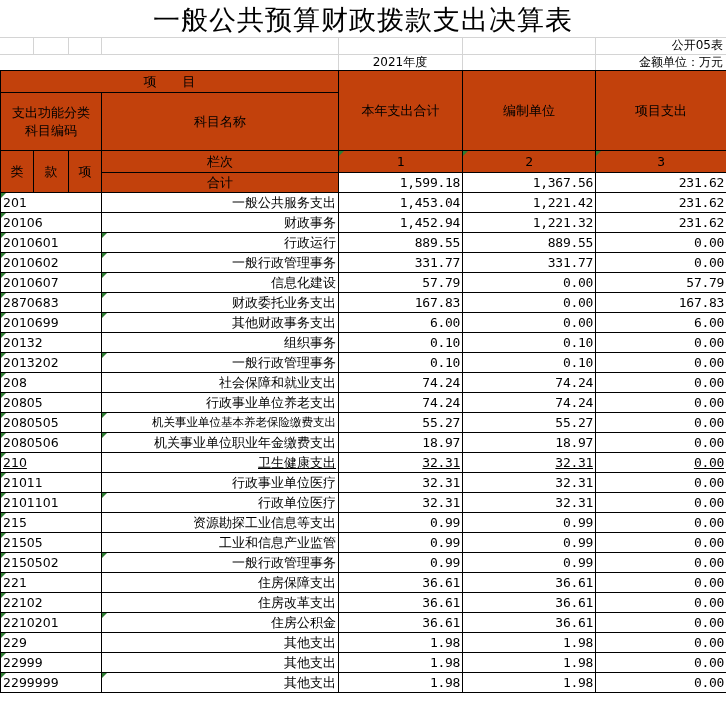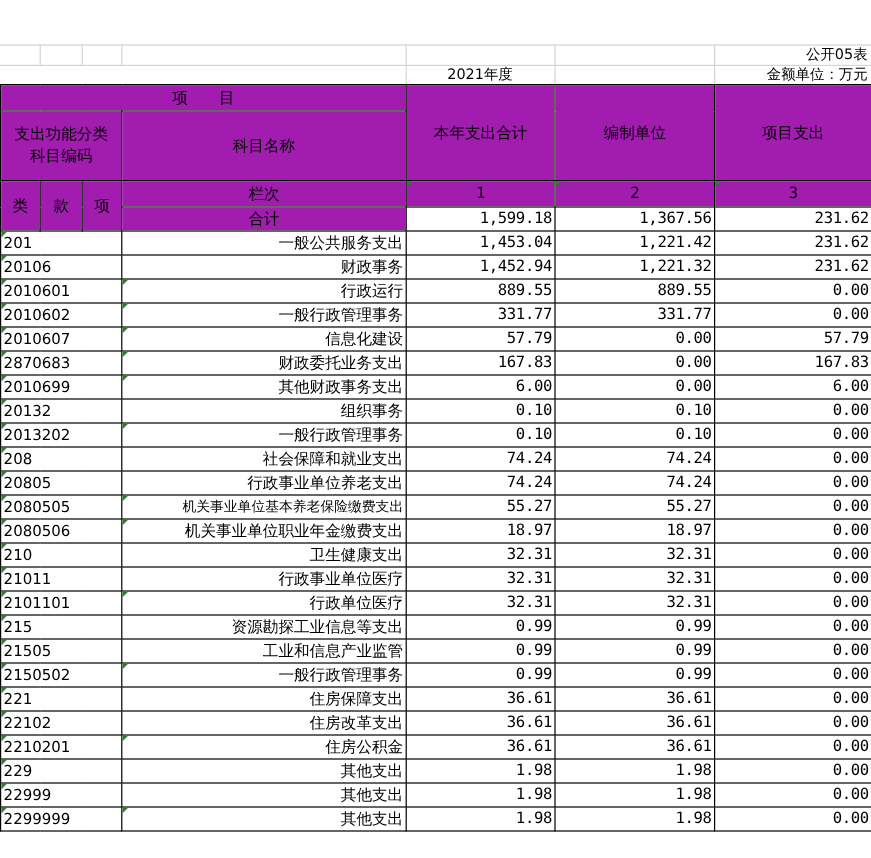--- a/index.html
+++ b/index.html
@@ -24,21 +24,21 @@
 
   table.main {
     position: absolute; left: 0; top: 70px; width: 726px;
     border-collapse: collapse; table-layout: fixed;
     font-size: 13px;
   }
   table.main td {
     border: 1px solid #000; padding: 0 2px; white-space: nowrap; overflow: hidden;
     position: relative;
   }
-  .hdr { background: #a21caf; text-align: center; }
+  .hdr { background: #c2410c; text-align: center; }
   .num { text-align: right; font-family: "DejaVu Sans Mono", "Liberation Mono", monospace; font-size: 13px; letter-spacing: -0.3px; }
   .code { text-align: left; font-family: "DejaVu Sans", sans-serif; font-size: 12.5px; }
   .name { text-align: right; }
   .ind { padding-left: 18px !important; font-family: Liberation Mono, monospace; }
   .ind-small { padding-left: 12px !important; font-size: 11.5px; }
   .mark::before {
     content: ""; position: absolute; left: 0; top: 0;
     border-top: 5px solid #2e7d32; border-right: 5px solid transparent;
   }
   .note {
@@ -54,20 +54,21 @@
 
   <div class="grid-h" style="left:0;top:37px;width:726px;"></div>
   <div class="grid-h" style="left:0;top:54px;width:726px;"></div>
   <div class="grid-v" style="left:33px;top:37px;height:17px;"></div>
   <div class="grid-v" style="left:68px;top:37px;height:17px;"></div>
   <div class="grid-v" style="left:101px;top:37px;height:17px;"></div>
   <div class="grid-v" style="left:338px;top:37px;height:33px;"></div>
   <div class="grid-v" style="left:462px;top:37px;height:33px;"></div>
   <div class="grid-v" style="left:595px;top:37px;height:33px;"></div>
 
+  <div class="title">一般公共预算财政拨款支出决算表</div>
   <div class="form-no">公开05表</div>
   <div class="unit-year">2021年度</div>
   <div class="unit-right">金额单位：万元</div>
 
   <table class="main">
     <colgroup>
       <col style="width:33px">
       <col style="width:35px">
       <col style="width:33px">
       <col style="width:237px">
@@ -188,21 +189,21 @@
           <td class="num">55.27</td>
           <td class="num">0.00</td>
         </tr>
         <tr style="height: 20px;">
           <td class="code mark" colspan="3">2080506</td>
           <td class="name ind mark">机关事业单位职业年金缴费支出</td>
           <td class="num">18.97</td>
           <td class="num">18.97</td>
           <td class="num">0.00</td>
         </tr>
-        <tr style="height: 20px;">
+        <tr style="height: 20px; text-decoration: underline;">
           <td class="code mark" colspan="3">210</td>
           <td class="name">卫生健康支出</td>
           <td class="num">32.31</td>
           <td class="num">32.31</td>
           <td class="num">0.00</td>
         </tr>
         <tr style="height: 20px;">
           <td class="code mark" colspan="3">21011</td>
           <td class="name">行政事业单位医疗</td>
           <td class="num">32.31</td>

